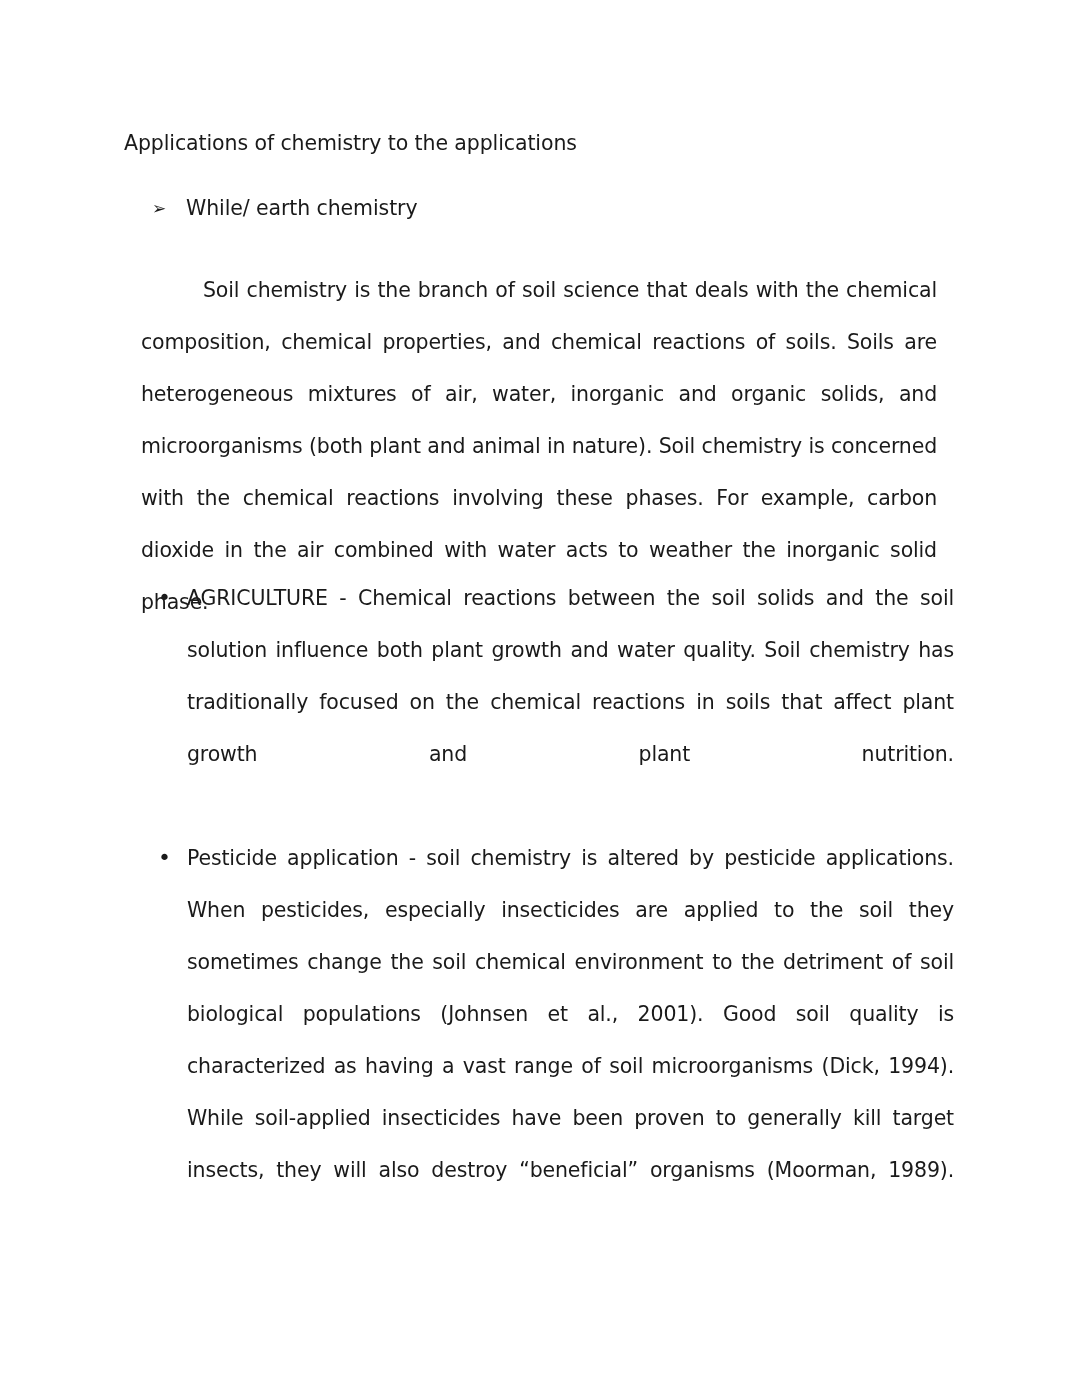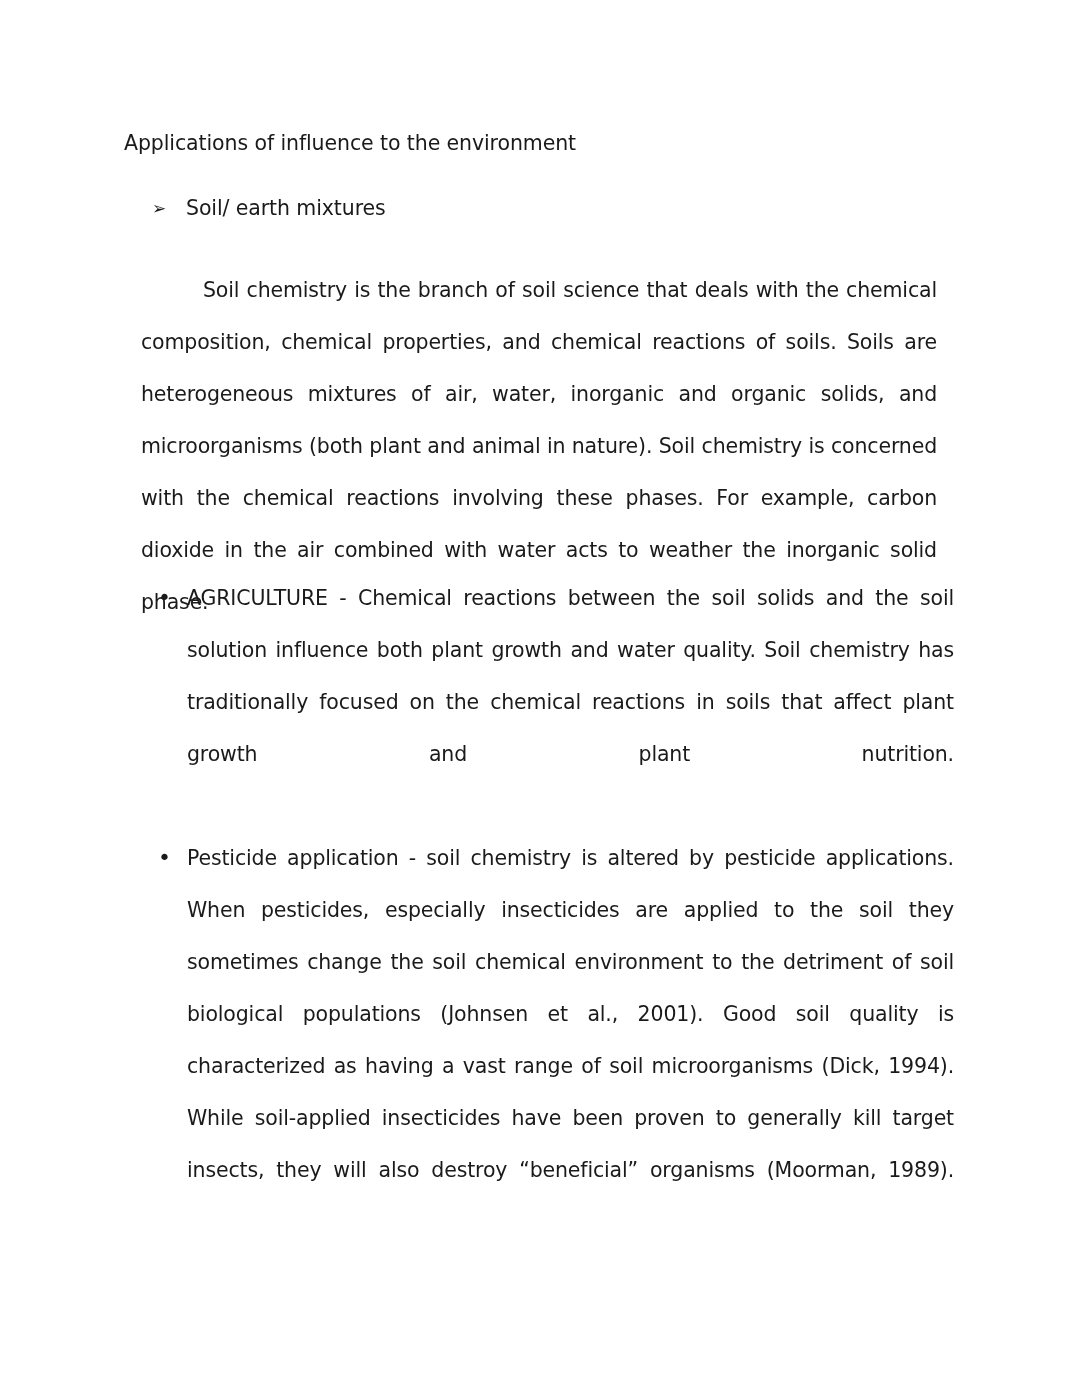--- a/index.html
+++ b/index.html
@@ -110,29 +110,29 @@
     text-align: left;
   }
 </style>
 </head>
 <body>
 
 <div class="page">
 
   <div class="doc-body" style="top:128px;">
 
-    <p class="heading">Applications of influence to the environment</p>
+    <p class="heading">Applications of chemistry to the applications</p>
 
   </div>
 
   <div class="doc-body" style="top:193px;">
     <ul class="arrow-list">
       <li class="arrow-item">
         <span class="arrow-marker">➢</span>
-        <span class="arrow-label">Soil/ earth mixtures</span>
+        <span class="arrow-label">While/ earth chemistry</span>
       </li>
     </ul>
   </div>
 
   <div class="doc-body" style="top:247px;">
     <p class="para">Soil chemistry is the branch of soil science that deals with the chemical composition, chemical properties, and chemical reactions of soils. Soils are heterogeneous mixtures of air, water, inorganic and organic solids, and microorganisms (both plant and animal in nature). Soil chemistry is concerned with the chemical reactions involving these phases. For example, carbon dioxide in the air combined with water acts to weather the inorganic solid phase.</p>
   </div>
 
   <div class="doc-body" style="top:572px;">
     <ul class="bullet-list">

